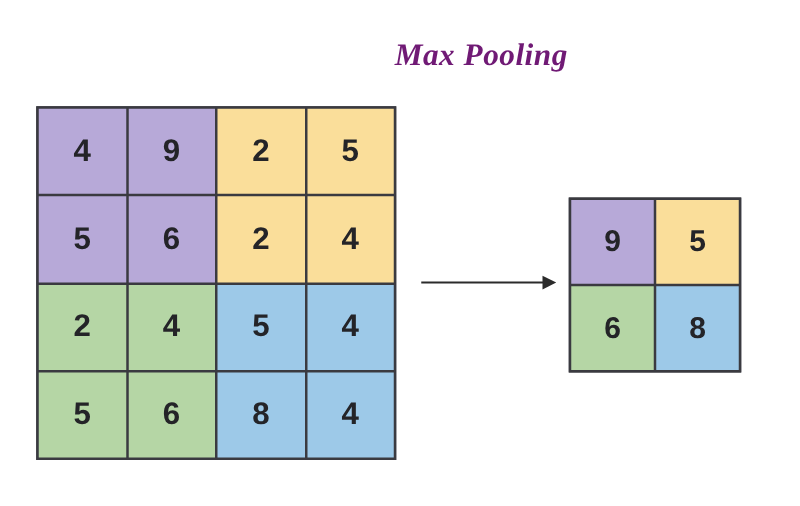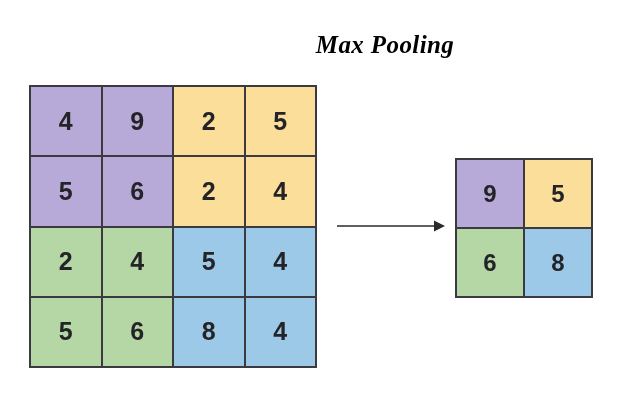--- a/index.html
+++ b/index.html
@@ -30,21 +30,21 @@
     position: absolute;
     left: 245px;
     top: 31px;
     width: 280px;
     text-align: center;
     font-family: "Liberation Serif", "DejaVu Serif", serif;
     font-weight: bold;
     font-style: italic;
     font-size: 25px;
     letter-spacing: 0.4px;
-    color: #000000;
+    color: #701a75;
     white-space: nowrap;
   }
 
   
   .grid {
     position: absolute;
     display: grid;
     box-sizing: border-box;
     background: #3a3a40;
     border: 2px solid #3a3a40;

